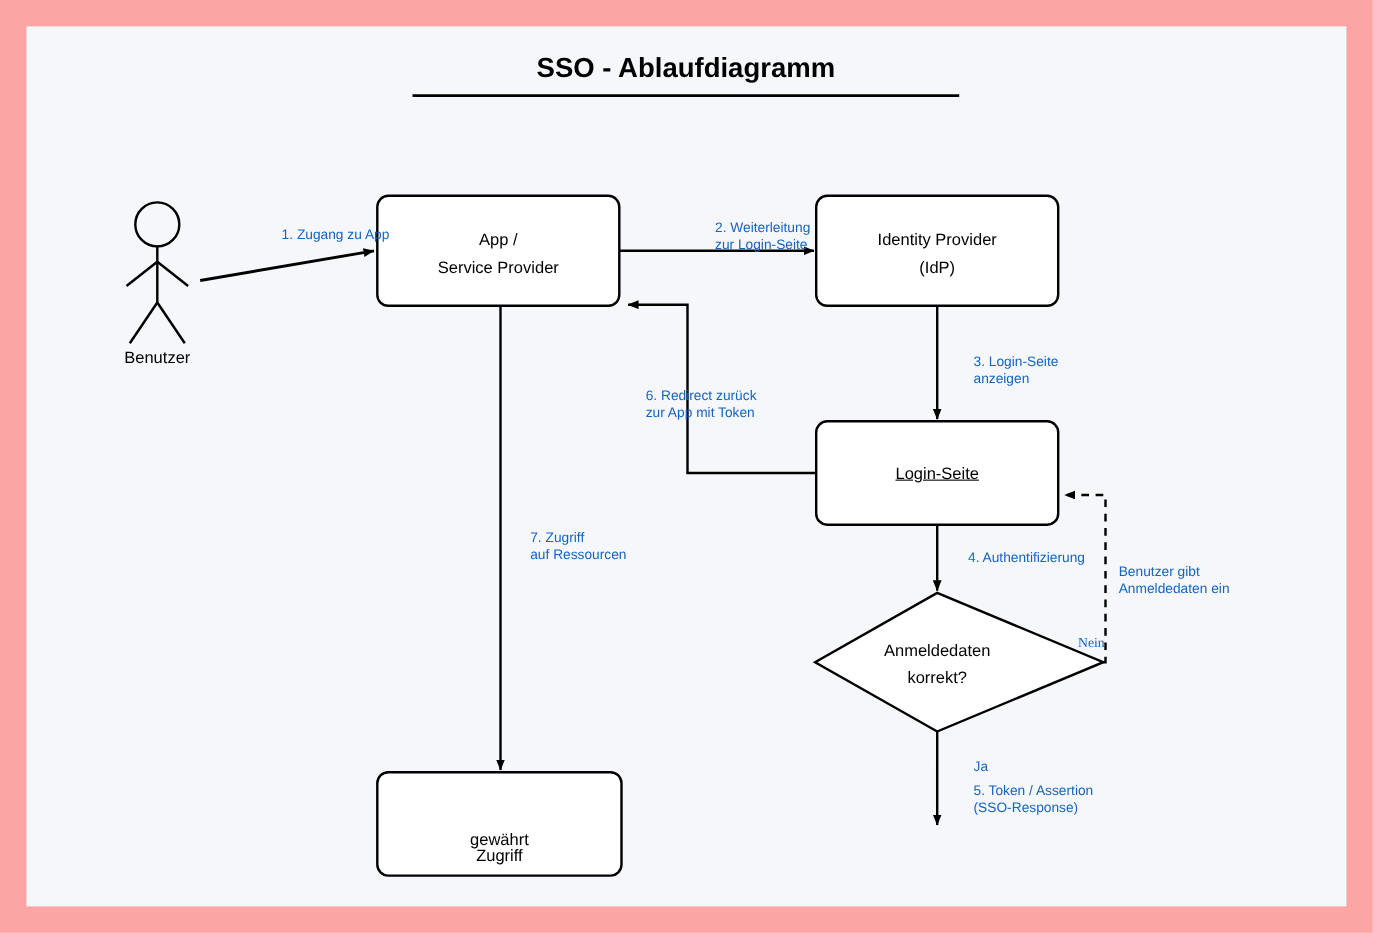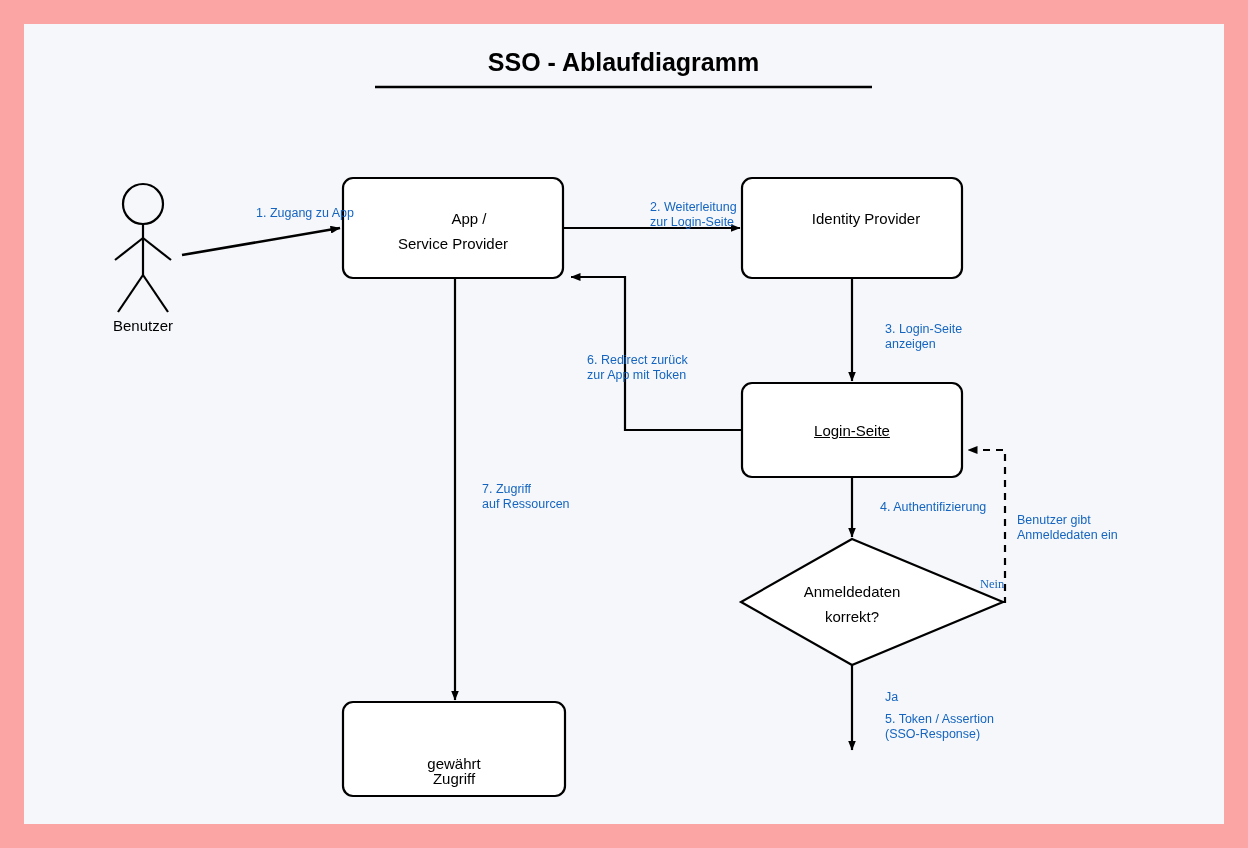--- a/index.html
+++ b/index.html
@@ -121,24 +121,25 @@
 
       <line x1="455" y1="278" x2="455" y2="700" stroke="#000000" stroke-width="2.2" marker-end="url(#arrow)"></line>
 
       <path d="M1003,602 L1005,602 L1005,450 L968,450" fill="none" stroke="#000000" stroke-width="2.2" stroke-dasharray="7,6" marker-end="url(#arrow)"></path>
     </svg>
 
     <div class="title-text" style="left:375px; top:48px; width:497px;">SSO - Ablaufdiagramm</div>
 
     <div class="actor-label" style="left:93px; top:317px; width:100px;">Benutzer</div>
 
-    <div class="node-text" style="left:343px; top:206px; width:220px;margin-left:16px;">App /</div>
+    <div class="node-text" style="left:343px; top:206px; width:220px;">App /</div>
     <div class="node-text" style="left:343px; top:231px; width:220px;">Service Provider</div>
 
-    <div class="node-text" style="left:742px; top:206px; width:220px;padding-left:14px;">Identity Provider</div>
+    <div class="node-text" style="left:742px; top:206px; width:220px;">Identity Provider</div>
+    <div class="node-text" style="left:742px; top:231px; width:220px;">(IdP)</div>
 
     <div class="node-text" style="left:742px; top:418px; width:220px;text-decoration:underline;">Login-Seite</div>
 
     <div class="node-text" style="left:742px; top:579px; width:220px;">Anmeldedaten</div>
     <div class="node-text" style="left:742px; top:604px; width:220px;">korrekt?</div>
 
     <div class="node-text" style="left:343px; top:766px; width:222px;">Zugriff</div>
     <div class="node-text" style="left:343px; top:751px; width:222px;">gewährt</div>
 
     <div class="edge-label" style="left:256px; top:206px;">1. Zugang zu App</div>

